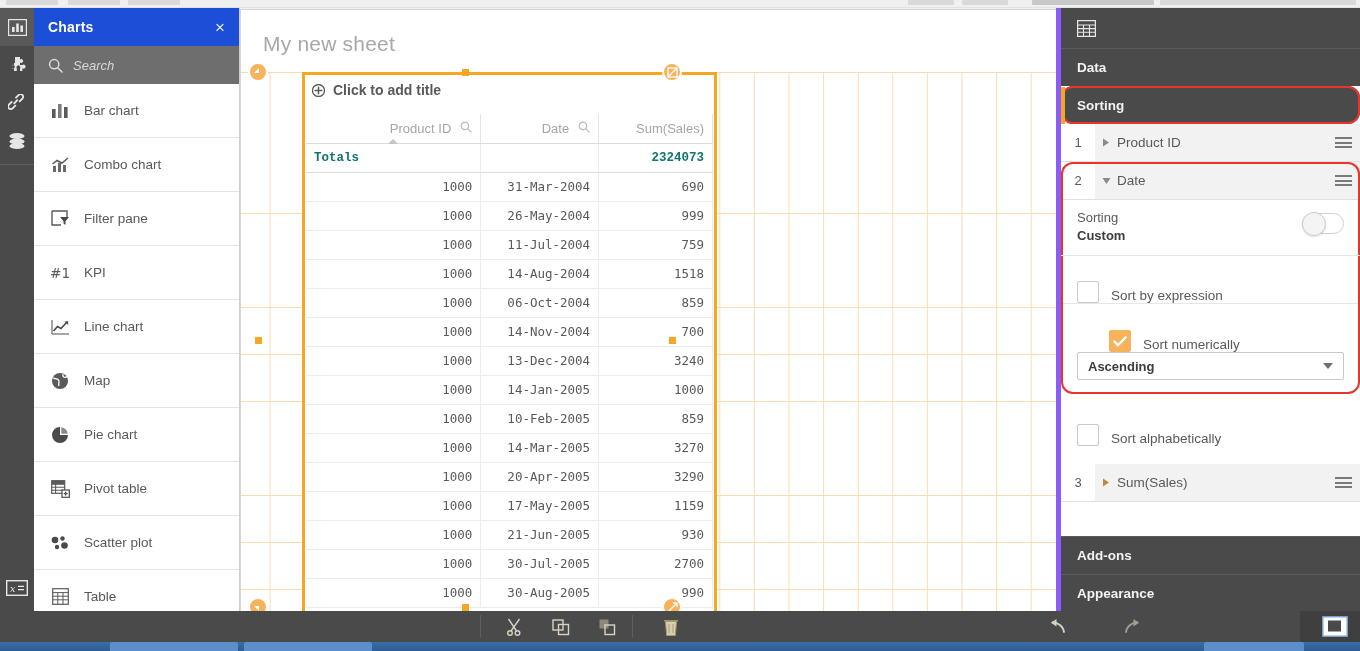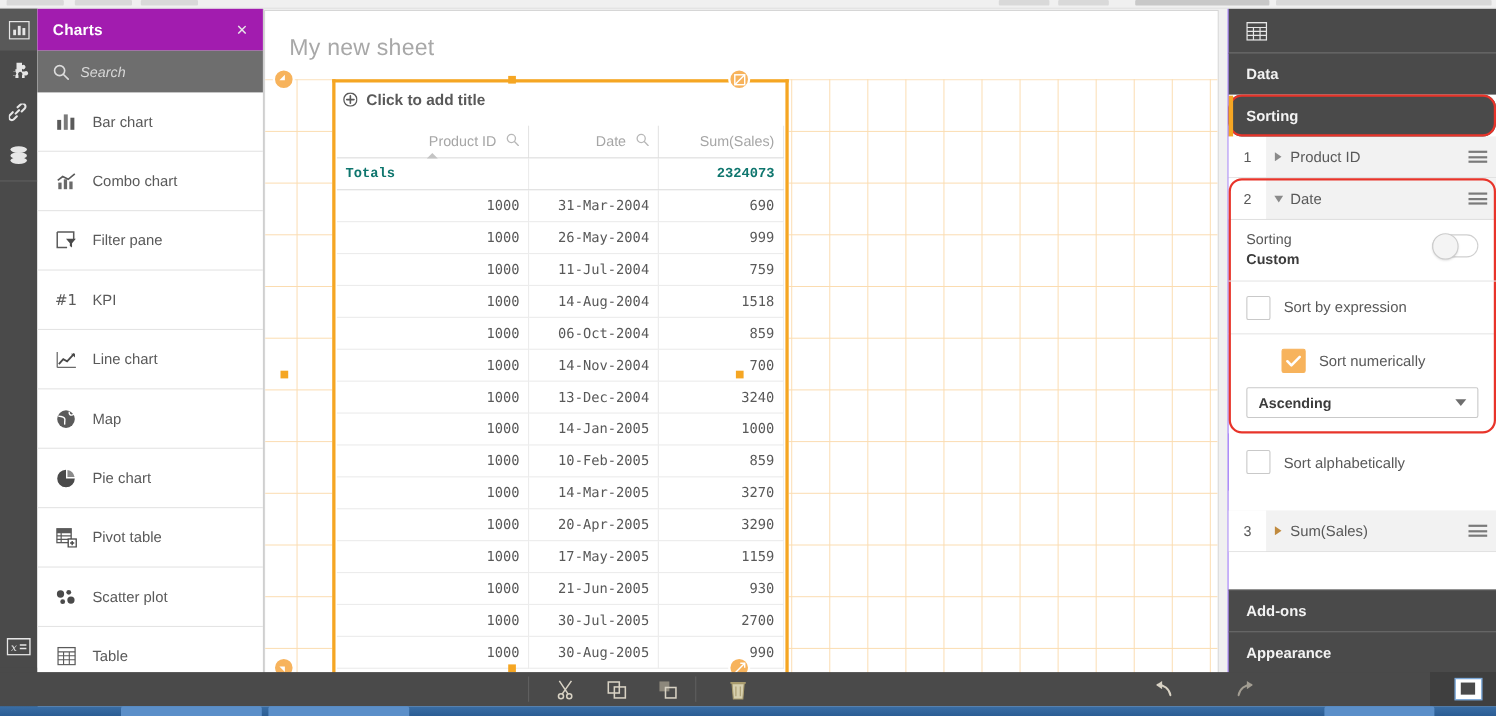--- a/index.html
+++ b/index.html
@@ -21,21 +21,21 @@
   .rail-btn { width:34px; height:38px; display:flex; align-items:center; justify-content:center; }
   .rail-btn.active { background:#595959; }
   .rail-sep { width:34px; height:1px; background:#5f5f5f; margin-top:4px;}
   .rail-bottom { position:absolute; left:0; bottom:44px; width:34px; height:38px;
      display:flex; align-items:center; justify-content:center; }
   .rail-spacer { position:absolute; left:0; bottom:0; width:34px; height:44px; background:#4a4a4a; }
 
   
   .charts-panel { position:absolute; left:34px; top:8px; width:206px; height:613px;
     background:#fff; border-right:1px solid #cfcfcf; }
-  .charts-head { height:38px; background:#a21caf; color:#fff; display:flex;
+  .charts-head { height:38px; background:#1d4ed8; color:#fff; display:flex;
     align-items:center; padding:0 14px; }
   .charts-title { font-size:14px; font-weight:bold; letter-spacing:.2px; flex:1; }
   .charts-close { font-size:17px; color:#e8e8e8; line-height:1; cursor:pointer; font-weight:300;}
   .charts-search { height:38px; background:#6e6e6e; display:flex; align-items:center;
     padding:0 14px; gap:10px; }
   .charts-search input { background:transparent; border:0; outline:0; color:#e8e8e8;
     font-size:13px; font-style:italic; font-family:"Liberation Sans",sans-serif; width:140px;}
   .charts-search input::placeholder { color:#d8d8d8; font-style:italic; }
   .chart-item { height:54px; display:flex; align-items:center; gap:14px; padding:0 14px 0 16px;
     border-bottom:1px solid #e4e4e4; cursor:pointer; }
@@ -79,22 +79,22 @@
     border-right:1px solid #ececec; font-family:"DejaVu Sans Mono", monospace; font-size:12.5px; }
   .tbl tr.totals td { font-weight:bold; color:#0f766e; border-bottom:1px solid #dcdcdc;
      font-family:Liberation Mono, monospace; }
   .tbl tr.totals td.first { text-align:left; }
   .col-1 { width:43%; } .col-2 { width:29%; } .col-3 { width:28%; }
   .sort-caret { position:absolute; left:50%; bottom:-1px; transform:translateX(-50%);
     width:0;height:0;border-left:5px solid transparent;border-right:5px solid transparent;
     border-bottom:5px solid #c4c4c4; }
 
   
-  .props { position:absolute; right:0; top:8px; width:244px; height:613px; background:#fff;
-    border-left:1px solid #8b5cf6; }
+  .props { position:absolute; right:0; top:8px; width:304px; height:613px; background:#fff;
+    border-left:5px solid #8b5cf6; }
   .props-head { height:40px; background:#4a4a4a; display:flex; align-items:center; padding:0 16px; }
   .props-sec { height:38px; background:#4a4a4a; color:#f2f2f2; font-size:13.5px; font-weight:bold;
     display:flex; align-items:center; padding:0 16px; border-top:1px solid #5c5c5c; cursor:pointer; }
   .props-sec.active { position:relative; }
   .props-sec.active::before { content:""; position:absolute; left:0; top:0; bottom:0; width:4px; background:#f5a623; }
   .hl-red { outline:2px solid #e8342a; outline-offset:-2px;border-radius:12px; }
   .dim-row { height:38px; display:flex; align-items:center; background:#f2f2f2;
     border-bottom:1px solid #e0e0e0; cursor:pointer; }
   .dim-num { width:34px; height:100%; background:#fff; display:flex; align-items:center;
     justify-content:center; font-size:13px; color:#595959; }
@@ -104,21 +104,21 @@
   .burger span { display:block; width:17px; height:2px; background:#7a7a7a; margin:2.5px 0; }
 
   .opt-block { background:#fff; }
   .opt-row { padding:10px 16px 12px 16px; border-bottom:1px solid #e6e6e6; position:relative; }
   .opt-label { font-size:13px; color:#595959; }
   .opt-value { font-size:13px; color:#3c3c3c; font-weight:bold; margin-top:3px; }
   .toggle { position:absolute; right:16px; top:13px; width:42px; height:21px; border-radius:11px;
     border:1px solid #d0d0d0; background:#fff; cursor:pointer; }
   .toggle .knob { position:absolute; left:-1px; top:-2px; width:24px; height:24px; border-radius:50%;
     background:#f4f4f4; border:1px solid #cccccc; box-shadow:0 1px 2px rgba(0,0,0,.12); }
-  .cb-row { height:48px; display:flex; align-items:center; gap:12px; padding:0 16px;
+  .cb-row { height:48px; display:flex; align-items:flex-end; gap:12px; padding:0 16px;
     border-bottom:1px solid #e6e6e6; cursor:pointer; }
   .cb { width:22px; height:22px; border:1px solid #c9c9c9; border-radius:2px; background:#fff;
     display:flex; align-items:center; justify-content:center; flex:0 0 auto;}
   .cb.checked { background:#f7b35c; border-color:#f7b35c; }
   .cb-label { font-size:13.5px; color:#595959; }
   .select-wrap { padding:0 16px 14px 16px; }
   .select-box { height:28px; border:1px solid #c9c9c9; border-radius:2px; background:#fff;
     display:flex; align-items:center; padding:0 10px; font-size:13px; font-weight:bold;
     color:#3c3c3c; cursor:pointer; }
   .select-box .cv { flex:1; }

